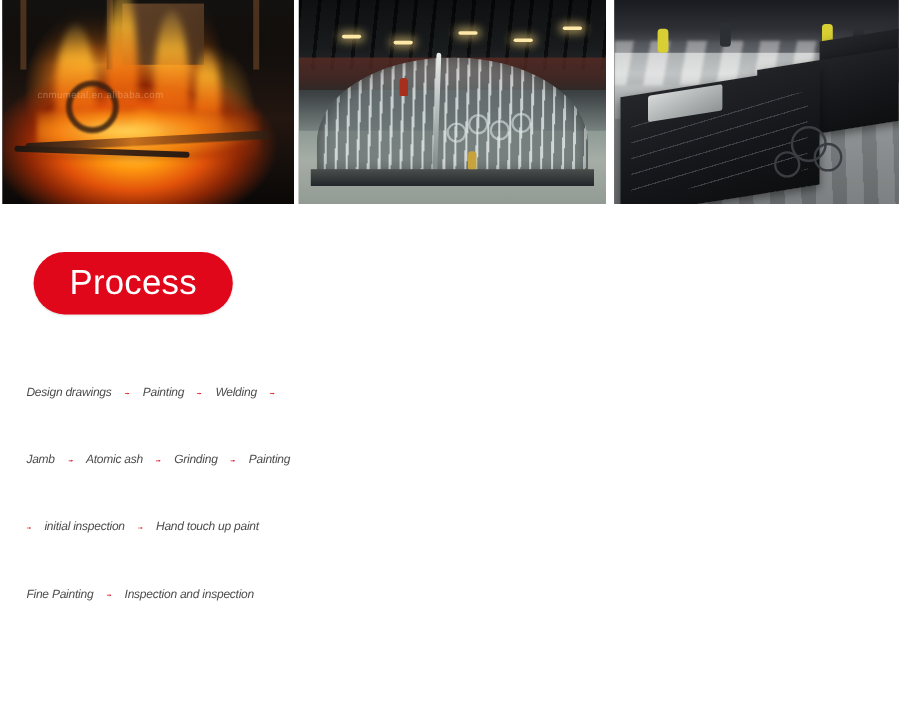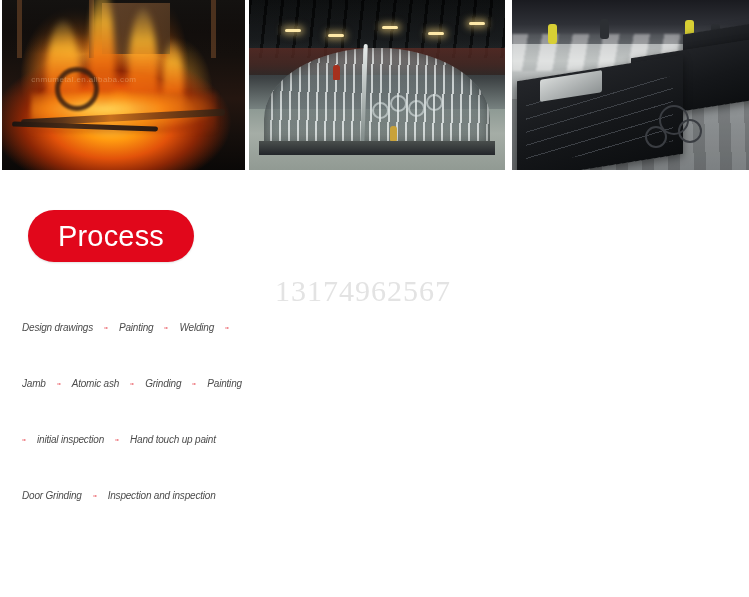--- a/index.html
+++ b/index.html
@@ -392,21 +392,20 @@
   </div>
 
 </div>
 
 <div class="process-section">
 
   <div class="badge">
     <span class="badge-label">Process</span>
   </div>
 
-  <div class="watermark">13174962567</div>
 
   <div class="steps">
       <div class="step-line">
         <span class="step-text" style="color: rgb(76, 76, 76); font-size: 10px;">Design drawings</span>
         <span class="gap-m"></span>
         <span class="arrow">
           <svg width="3.999999999999968" height="22" viewBox="0 0 52 22" aria-hidden="true">
             <path d="M0 7.2 H31 V0.8 L52 11 L31 21.2 V14.8 H0 Z" fill="#e00d18"></path>
           </svg>
         </span>
@@ -465,21 +464,21 @@
         <span class="gap-m"></span>
         <span class="arrow">
           <svg width="3.999999999999968" height="22" viewBox="0 0 52 22" aria-hidden="true">
             <path d="M0 7.2 H31 V0.8 L52 11 L31 21.2 V14.8 H0 Z" fill="#e00d18"></path>
           </svg>
         </span>
         <span class="gap-m"></span>
         <span class="step-text" style="color: rgb(76, 76, 76); font-size: 10px;">Hand touch up paint</span>
       </div>
       <div class="step-line">
-        <span class="step-text" style="color: rgb(76, 76, 76); font-size: 10px;">Door Grinding</span>
+        <span class="step-text" style="color: rgb(76, 76, 76); font-size: 10px;">Fine Painting</span>
         <span class="gap-m"></span>
         <span class="arrow">
           <svg width="3.999999999999968" height="22" viewBox="0 0 52 22" aria-hidden="true">
             <path d="M0 7.2 H31 V0.8 L52 11 L31 21.2 V14.8 H0 Z" fill="#e00d18"></path>
           </svg>
         </span>
         <span class="gap-m"></span>
         <span class="step-text" style="color: rgb(76, 76, 76); font-size: 10px;">Inspection and inspection</span>
       </div>
     </div>

